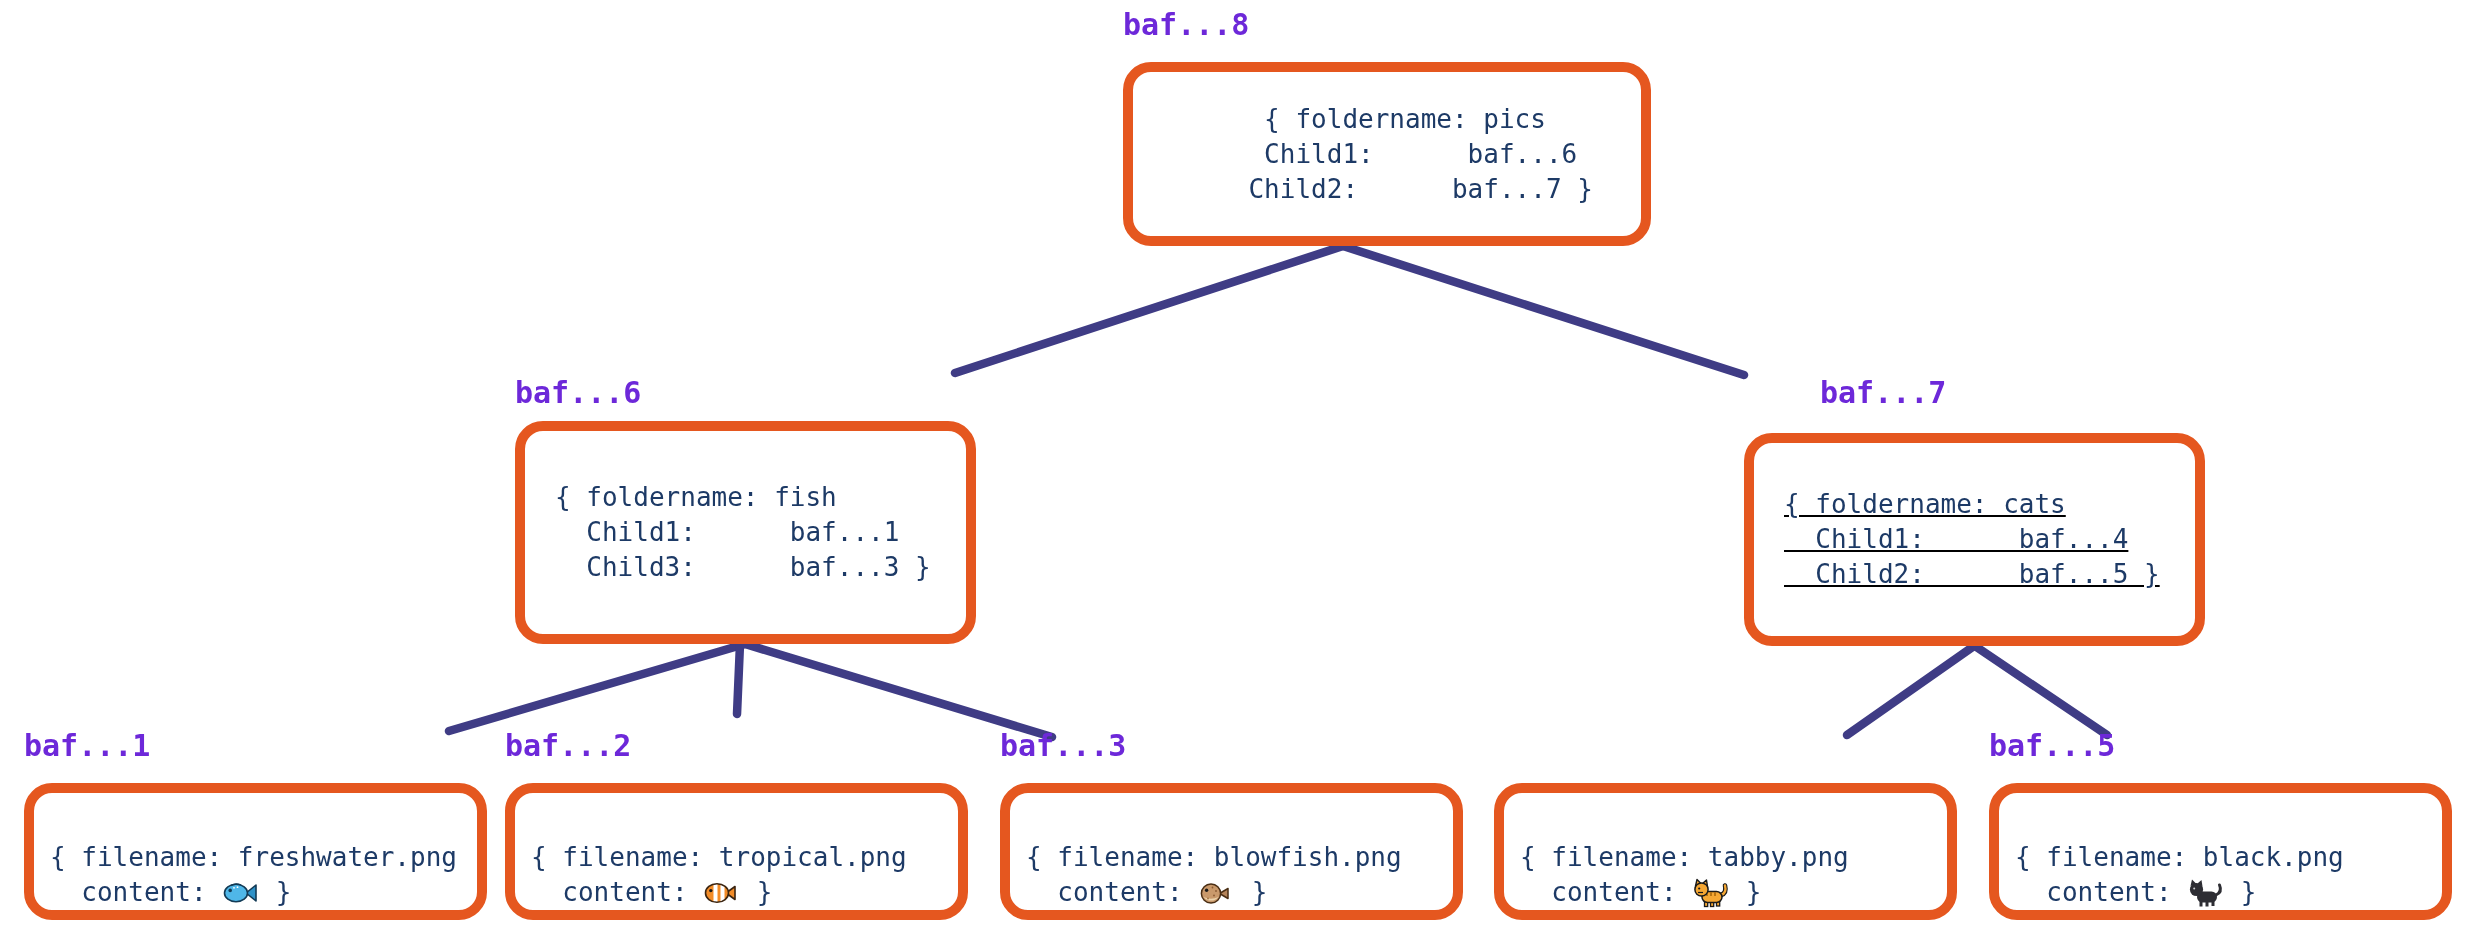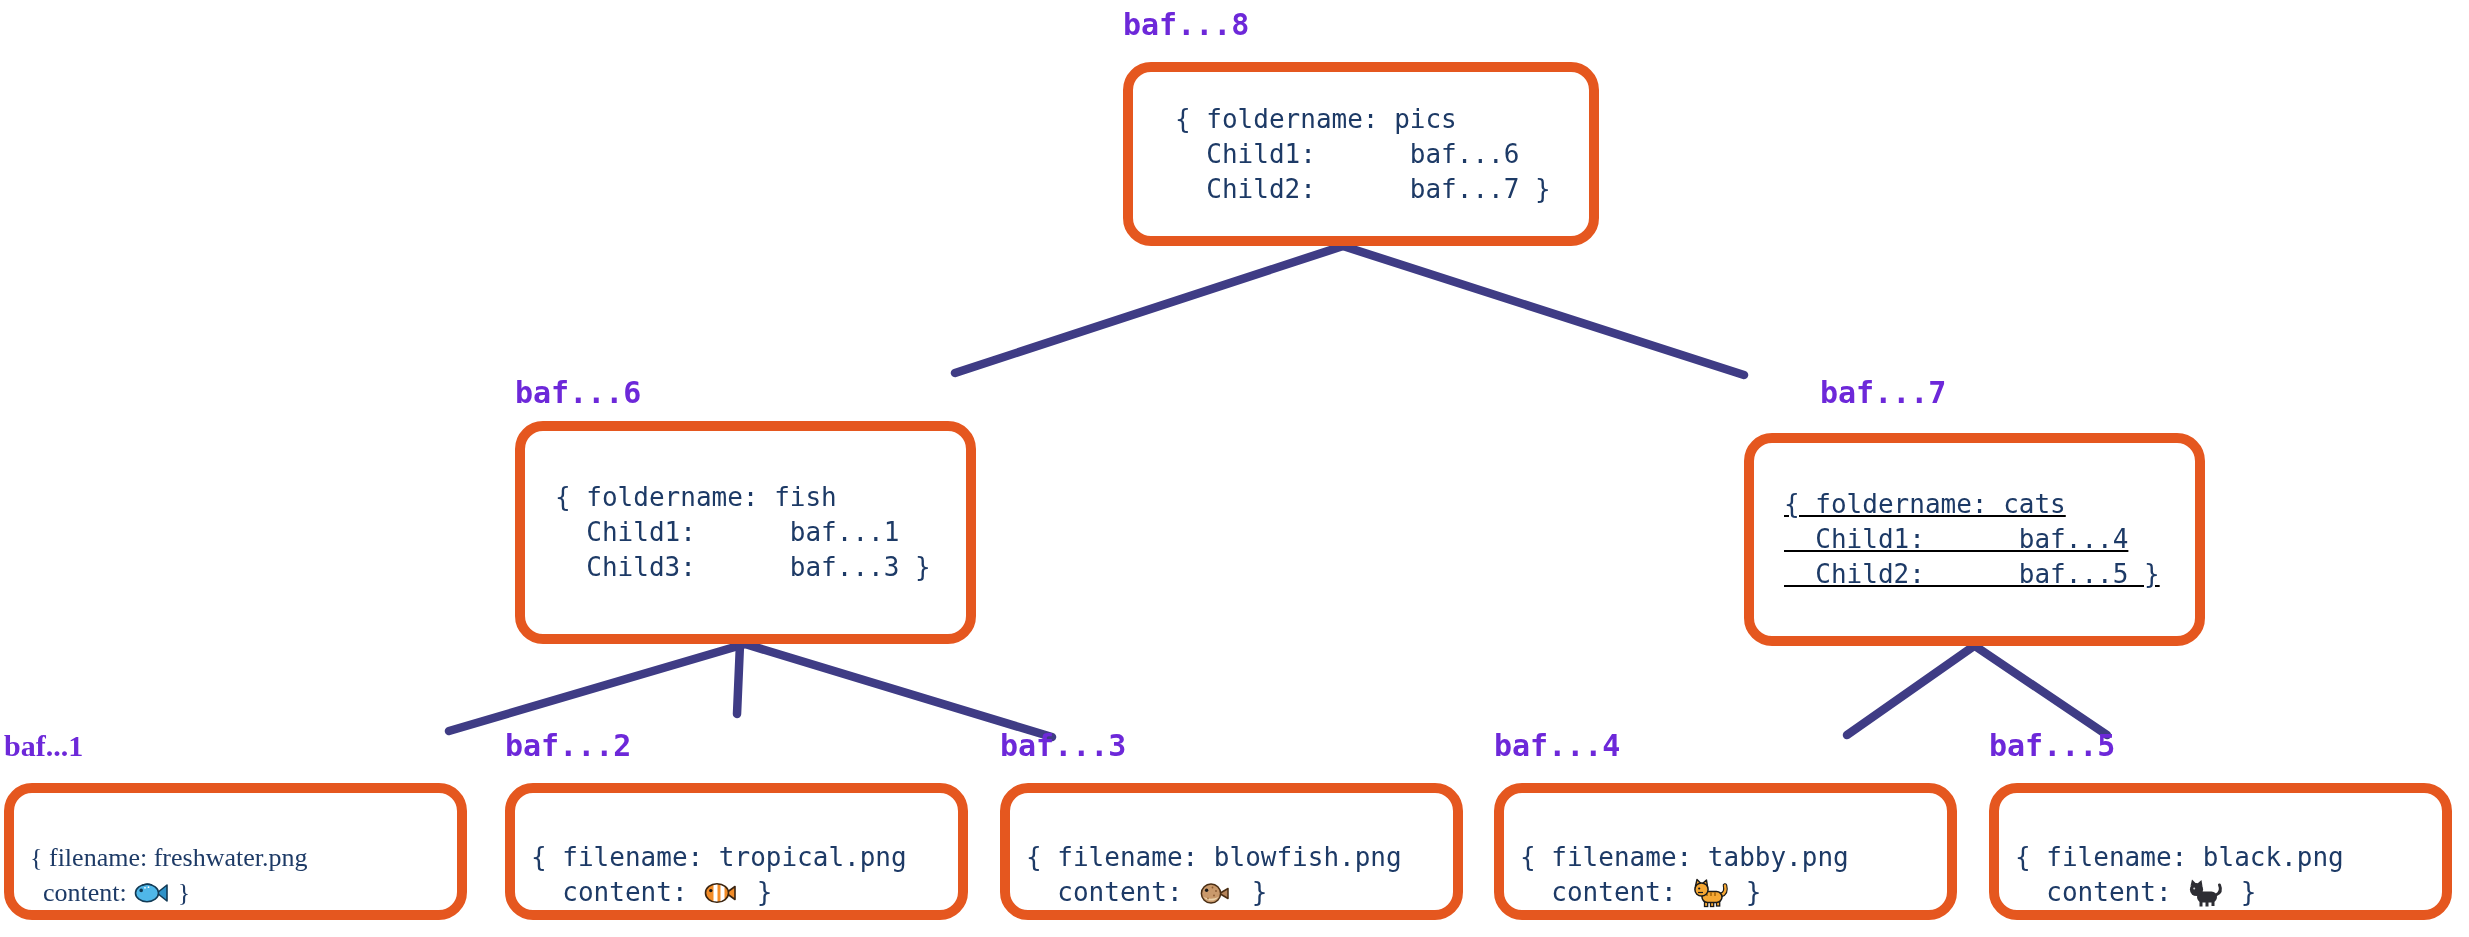--- a/index.html
+++ b/index.html
@@ -47,28 +47,28 @@
     line-height: 35px;
     color: #1d3a66;
     white-space: pre;
   }
   .pad-root  { padding-left: 42px; padding-right: 6px; }
   .pad-folder{ padding-left: 30px; padding-right: 6px; }
   .pad-leaf  { padding-left: 16px; padding-right: 4px; }
 
   
   .lbl-baf8 { left: 1123px; top: 6px;   width: 440px; }
-  .box-baf8 { left: 1123px; top: 62px;  width: 476px; height: 184px; }
+  .box-baf8 { left: 1123px; top: 62px;  width: 528px; height: 184px; text-align: center; }
   .lbl-baf6 { left: 515px;  top: 374px; width: 461px; }
   .box-baf6 { left: 515px;  top: 421px; width: 461px; height: 223px; }
   .lbl-baf7 { left: 1820px; top: 374px; width: 461px; }
   .box-baf7 { left: 1744px; top: 433px; width: 461px; height: 213px; text-decoration: underline; }
   .lbl-leaf { width: 463px; top: 727px; }
   .box-leaf { width: 463px; top: 783px; height: 137px; justify-content: flex-end; }
-  .x-baf1 { left: 4px; font-family: Liberation Serif, serif; }
+  .x-baf1 { left: 24px; }
   .x-baf2 { left: 505px; }
   .x-baf3 { left: 1000px; }
   .x-baf4 { left: 1494px; }
   .x-baf5 { left: 1989px; }
 
   .icon {
     display: inline-block;
     width: 38px; height: 30px;
     vertical-align: -7px;
   }
@@ -151,21 +151,20 @@
             <circle cx="13" cy="15.5" r="9.6" fill="#c9996b" stroke="#4a2e14" stroke-width="1.5"></circle>
             <path d="M5.5,19 a9.6,9.6 0 0 0 15,0 Q13,22.5 5.5,19 Z" fill="#ecd3ab"></path>
             <circle cx="8.6" cy="12.2" r="1.7" fill="#1a1a1a"></circle>
             <circle cx="14.5" cy="9.5" r="0.9" fill="#8a5a32"></circle>
             <circle cx="18" cy="13" r="0.9" fill="#8a5a32"></circle>
             <circle cx="16" cy="17.5" r="0.9" fill="#8a5a32"></circle>
             <circle cx="10" cy="20.5" r="0.9" fill="#a1703f"></circle>
           </svg></span><span> }</span></div>
   </div>
 
-  <div class="node-label lbl-leaf x-baf4">baf...4</div>
   <div class="node-box box-leaf x-baf4 pad-leaf">
     <div class="code-line"><span>{ filename: tabby.png</span></div>
     <div class="code-line"><span>  content: </span><span class="icon"><svg width="38" height="30" viewBox="0 0 38 30">
             <path d="M29,17 Q35,15 33,7.5" fill="none" stroke="#1a1a1a" stroke-width="4.6" stroke-linecap="round"></path>
             <path d="M29,17 Q35,15 33,7.5" fill="none" stroke="#f5a733" stroke-width="2.4" stroke-linecap="round"></path>
             <rect x="12.5" y="21" width="3.2" height="7.5" fill="#f5a733" stroke="#1a1a1a" stroke-width="1.3"></rect>
             <rect x="18.5" y="21" width="3.2" height="7.5" fill="#f5a733" stroke="#1a1a1a" stroke-width="1.3"></rect>
             <rect x="24.5" y="21" width="3.2" height="7" fill="#f5a733" stroke="#1a1a1a" stroke-width="1.3"></rect>
             <rect x="10" y="13.5" width="20" height="11" rx="5.5" fill="#f5a733" stroke="#1a1a1a" stroke-width="1.5"></rect>
             <path d="M15,14 v4 M19,14 v4 M23,14 v4" stroke="#b06e10" stroke-width="1.8"></path>

